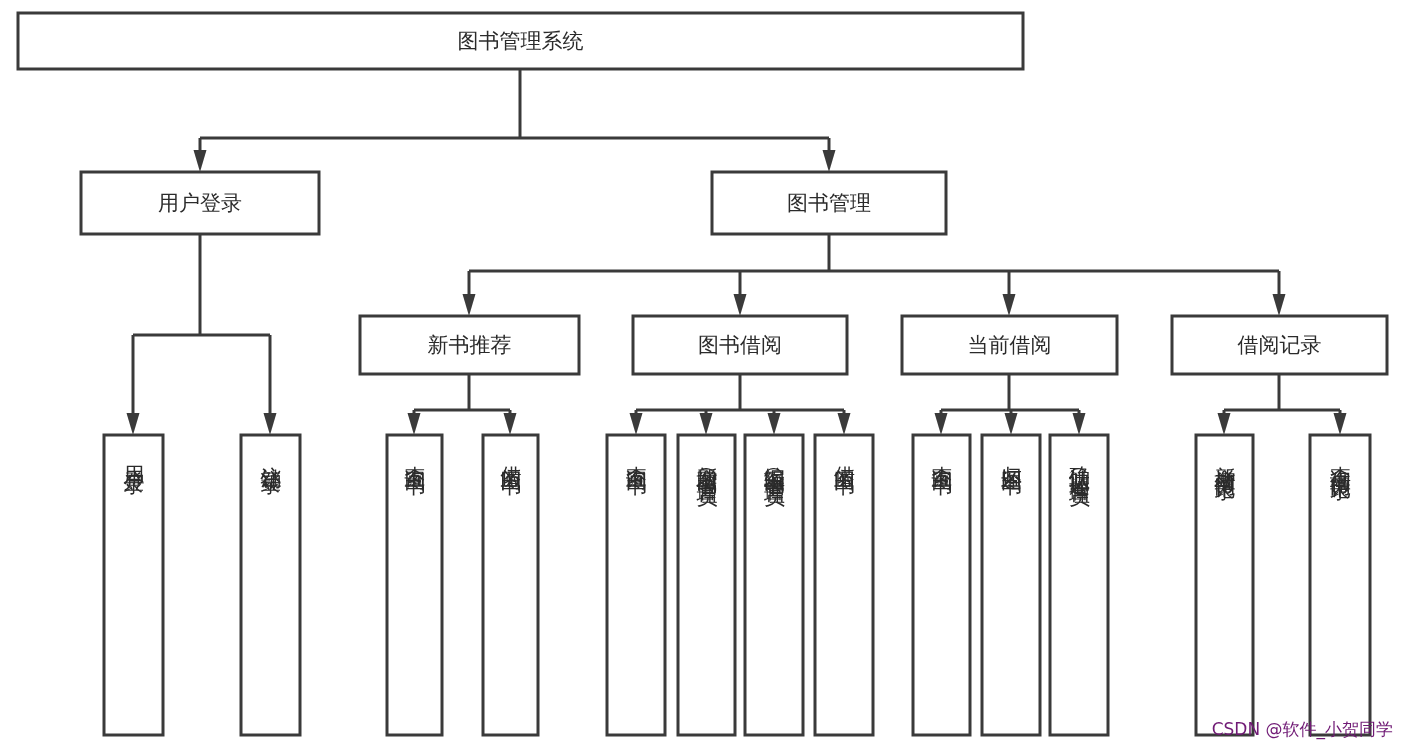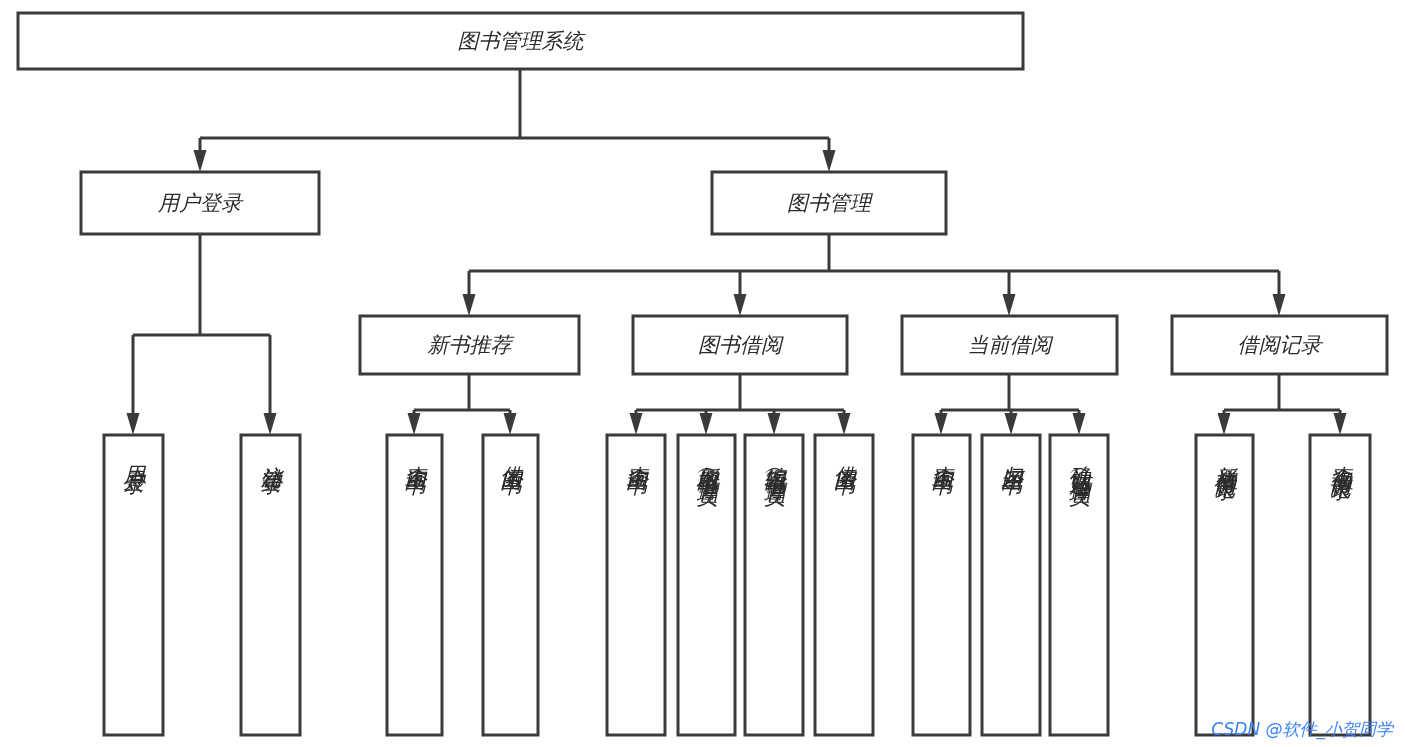--- a/index.html
+++ b/index.html
@@ -12,21 +12,20 @@
     width: 1405px;
     height: 747px;
     font-family: "DejaVu Sans", "Liberation Sans", sans-serif;
     overflow: hidden;
   }
   #diagram-root {
     position: relative;
     width: 1405px;
     height: 747px;
     background: #ffffff;
-    font-style: italic;
   }
   svg#tree-svg {
     position: absolute;
     left: 0;
     top: 0;
     width: 1405px;
     height: 747px;
     display: block;
   }
   .node-box {
@@ -64,21 +63,21 @@
     transform: translate(-50%, 0);
     pointer-events: none;
     user-select: none;
   }
   #watermark {
     position: absolute;
     right: 12px;
     bottom: 6px;
     font-family: "DejaVu Sans", "Liberation Sans", sans-serif;
     font-size: 17px;
-    color: #3b82f6;
+    color: #701a75;
     white-space: nowrap;
     user-select: none;
     text-align: right;
   }
 </style>
 </head>
 <body>
 
 <div id="diagram-root">
 

